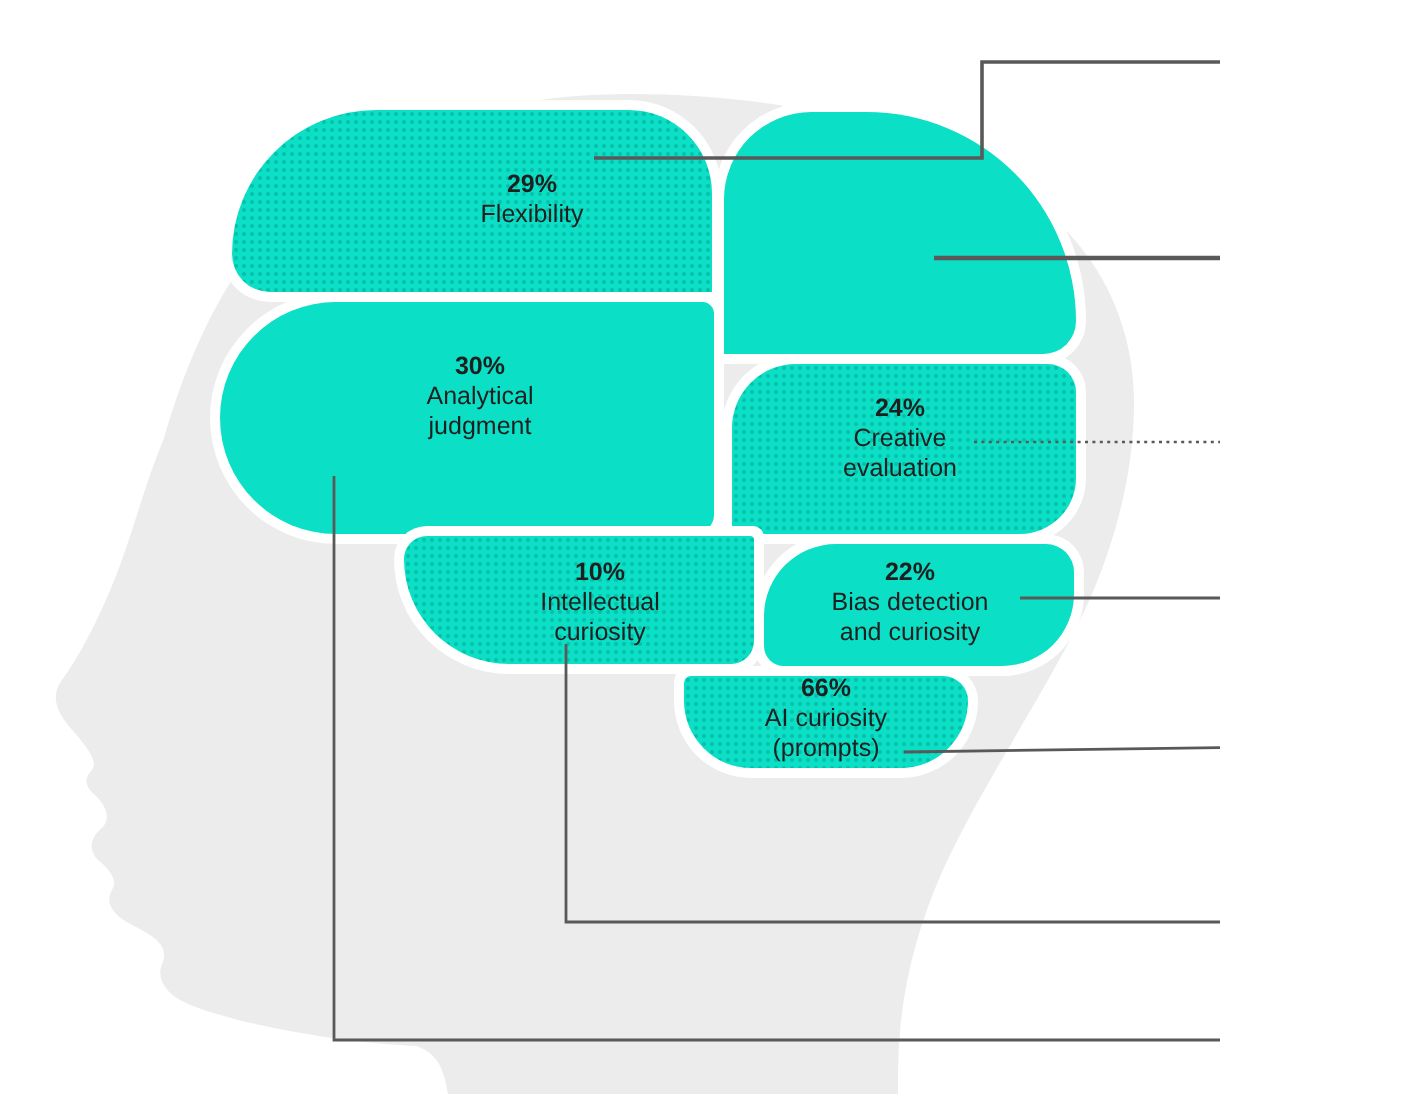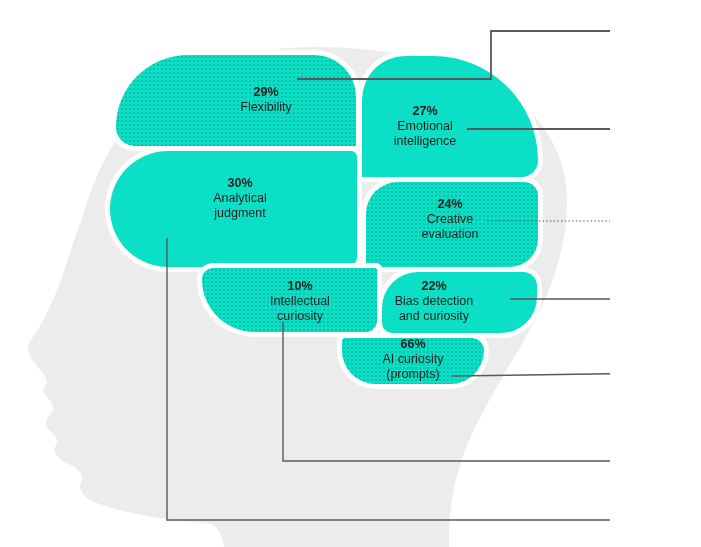--- a/index.html
+++ b/index.html
@@ -56,45 +56,40 @@
       C 449 528 449 538 449 547
       Z"></path>
   </svg>
 
   <div class="region textured" style="left: 116px; top: 55px; width: 240px; height: 91px; border-radius: 95px 55px 0px 25px;"></div>
     <div class="rlabel" style="left: 266px; top: 85px;">
       <div class="pct">29%</div>
       <div>Flexibility</div>
     </div>
     <div class="region" style="left: 362px; top: 56px; width: 176px; height: 121px; border-radius: 48px 115px 18px 0px;"></div>
-    <div class="rlabel" style="left: 425px; top: 104px;">
-      <div class="pct">27%</div>
-      <div>Emotional</div>
-      <div>intelligence</div>
-    </div>
     <div class="region" style="left: 110px; top: 151px; width: 247px; height: 116px; border-radius: 60px 6px 10px 60px;"></div>
     <div class="rlabel" style="left: 240px; top: 176px;">
       <div class="pct">30%</div>
       <div>Analytical</div>
       <div>judgment</div>
     </div>
     <div class="region textured" style="left: 366px; top: 182px; width: 172px; height: 85px; border-radius: 32px 14px 28px 0px;"></div>
     <div class="rlabel" style="left: 450px; top: 197px;">
       <div class="pct">24%</div>
       <div>Creative</div>
       <div>evaluation</div>
     </div>
     <div class="region textured" style="left: 202px; top: 268px; width: 175px; height: 64px; border-radius: 12px 2px 12px 55px;"></div>
     <div class="rlabel" style="left: 300px; top: 279px;">
       <div class="pct">10%</div>
       <div>Intellectual</div>
       <div>curiosity</div>
     </div>
     <div class="region" style="left: 382px; top: 272px; width: 155px; height: 61px; border-radius: 36px 14px 36px 10px;"></div>
-    <div class="rlabel" style="left: 434px; top: 279px;">
+    <div class="rlabel" style="left: 455px; top: 279px;">
       <div class="pct">22%</div>
       <div>Bias detection</div>
       <div>and curiosity</div>
     </div>
     <div class="region textured" style="left: 342px; top: 338px; width: 142px; height: 46px; border-radius: 4px 14px 38px 38px;"></div>
     <div class="rlabel" style="left: 413px; top: 337px;">
       <div class="pct">66%</div>
       <div>AI curiosity</div>
       <div>(prompts)</div>
     </div>

